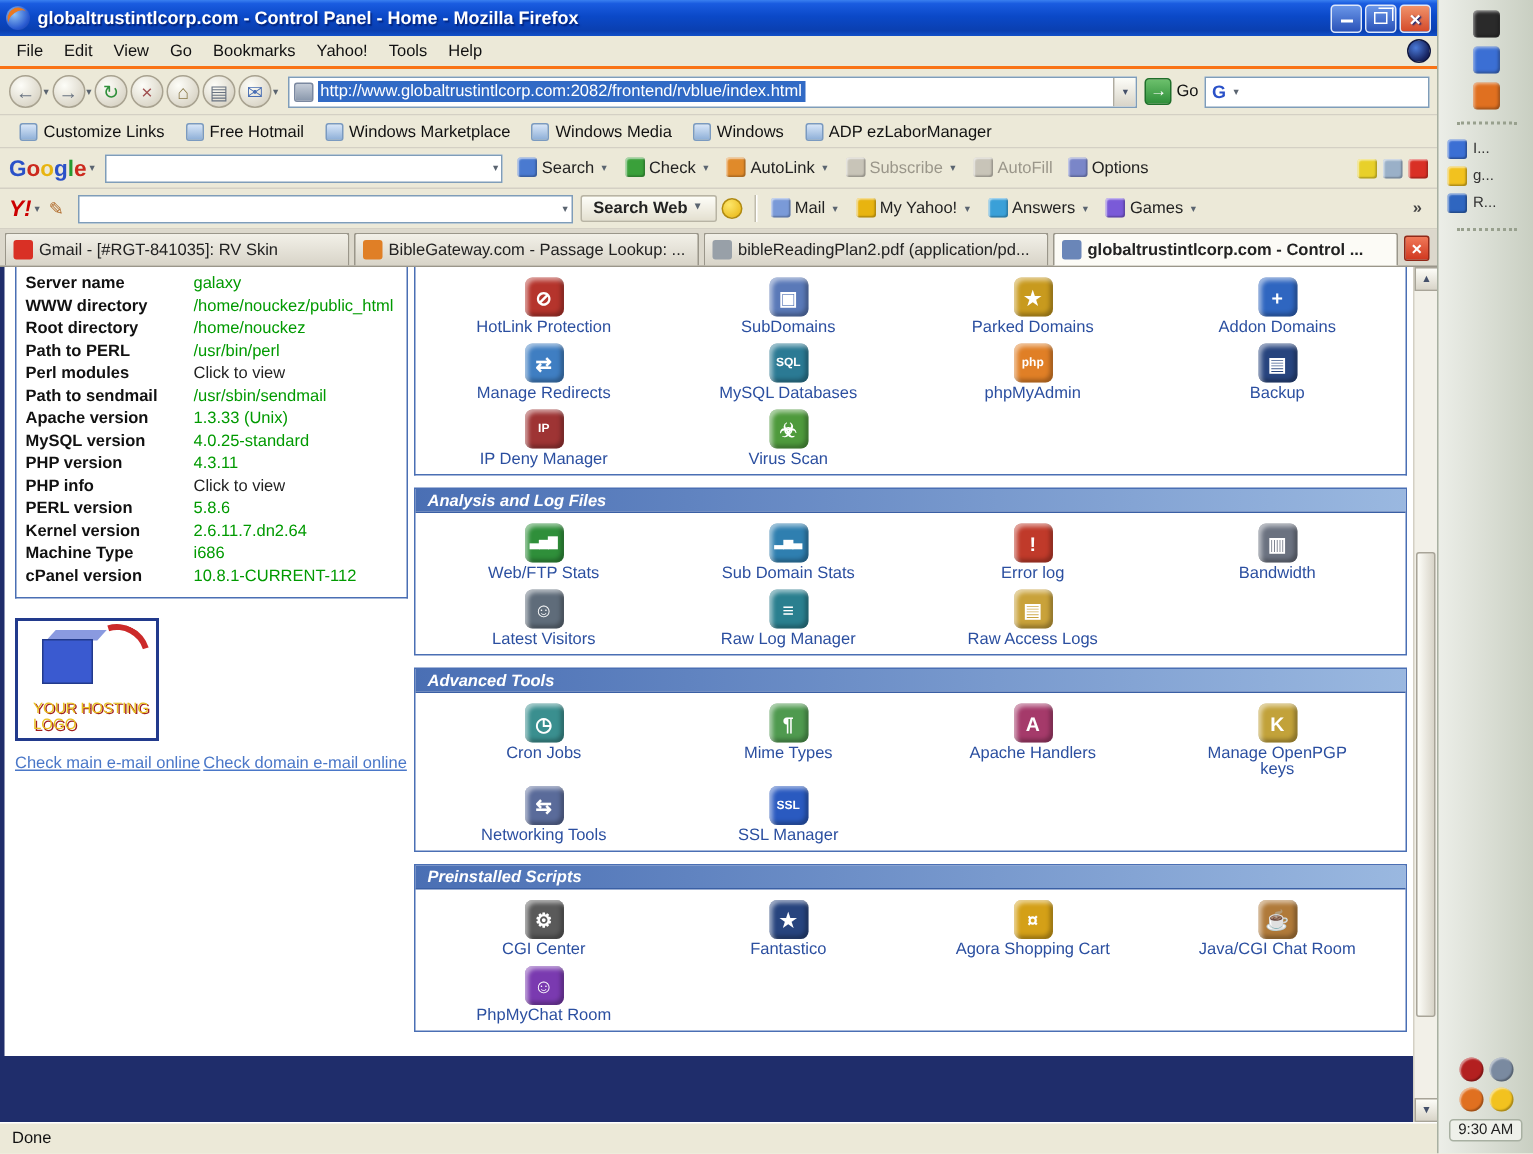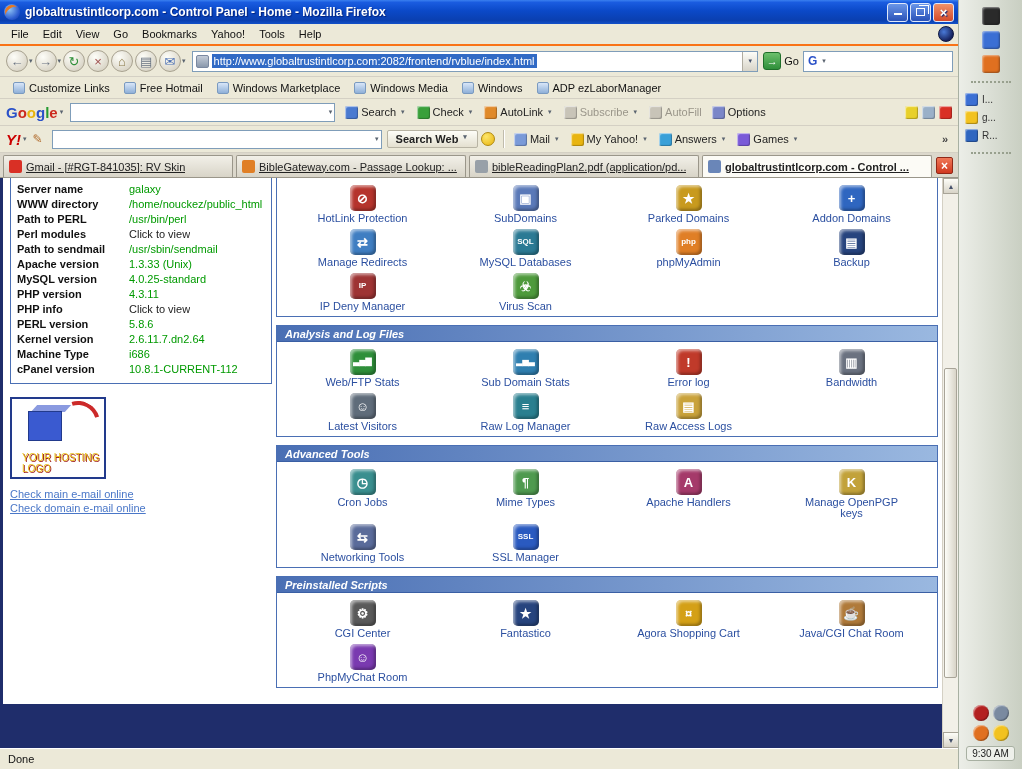--- a/index.html
+++ b/index.html
@@ -105,21 +105,21 @@
   
   .tabbar { height:25px; flex:none; display:flex; align-items:flex-end; gap:2px;
     background:#dcd8cc; padding:2px 3px 0; border-bottom:1px solid #9a968a; }
   #tabs { display:flex; flex:1; gap:3px; height:22px; }
   .tab { flex:1; max-width:235px; display:flex; align-items:center; gap:4px; padding:0 5px;
     border:1px solid #9a968a; border-bottom:none; border-radius:2px 2px 0 0;
     background:linear-gradient(#f2f0e8,#d8d4c8); font-size:11px; color:#222;
     overflow:hidden; white-space:nowrap; }
   .tab.active { background:#fcfbf6; font-weight:bold; }
   .tab-icon { width:13px; height:13px; border-radius:2px; flex:none; }
-  .tab-label { overflow:hidden; text-overflow:ellipsis;text-decoration:underline; }
+  .tab-label { overflow:hidden; text-overflow:ellipsis; }
   .tab-close { width:17px; height:17px; margin:0 2px 3px; flex:none;
     background:linear-gradient(#f07858,#d03820); border:1px solid #902818; border-radius:2px;
     color:#fff; font-weight:bold; font-size:12px; display:grid; place-items:center; }
 
   
   .content { position:relative; flex:1; background:#fff; overflow:hidden; }
   .page-left-band { position:absolute; left:0; top:0; bottom:0; width:3px; background:#1f2d6b; }
   .left-col { position:absolute; left:10px; top:0; width:262px; }
   .server-box { border:1px solid #4a6fb4; border-top:none; padding:4px 6px 6px; background:#fff; }
   .si-row { display:flex; font-size:11px; line-height:15px; }
@@ -127,21 +127,21 @@
   .si-value { color:#009a00; font-weight:normal; white-space:nowrap; overflow:hidden; }
   .si-value.si-link { color:#222; font-weight:normal; cursor:pointer; }
   .logo-box { position:relative; width:96px; height:82px; margin:13px 0 9px;
     border:2px solid #223a8c; background:#fff; overflow:hidden; }
   .cube { position:absolute; left:16px; top:12px; width:34px; height:30px; background:#3a5ad0; border:1px solid #223a8c; }
   .cube-top { position:absolute; left:22px; top:6px; width:34px; height:7px; background:#8a9ae0; transform:skewX(-42deg); }
   .swoosh { position:absolute; right:4px; top:2px; width:44px; height:44px; border:4px solid transparent;
     border-top-color:#cc2a2a; border-radius:50%; transform:rotate(28deg); }
   .logo-text { position:absolute; left:10px; bottom:3px; right:2px; font-size:10px; font-weight:normal;
     line-height:11px; color:#e8c020; text-shadow:1px 1px 0 #a02020; }
-  #email-links { display:flex; flex-direction:column; gap:2px; }
+  #email-links { display:flex; flex-direction:row; gap:2px; }
   .email-link { color:#4a77c8; font-size:11px; text-decoration:underline; cursor:pointer; }
 
   .main-panel { position:absolute; left:276px; top:0; width:662px; }
   .section { border:1px solid #4a6fb4; margin-bottom:8px; background:#fff; }
   .section.headless { border-top:none; }
   .section-header { height:16px; line-height:16px; padding-left:8px; font-size:11px; font-weight:bold;
     font-style:italic; color:#fff; background:linear-gradient(90deg,#4a6fb4,#9ab8e0); border-bottom:1px solid #3a5fa4; }
   .grid { display:grid; grid-template-columns:repeat(4,1fr); padding:4px 4px 2px; }
   .grid-item { display:flex; flex-direction:column; align-items:center; padding:3px 4px 2px; cursor:pointer; }
   .app-icon { width:26px; height:26px; border-radius:5px; display:grid; place-items:center; margin-bottom:2px;
@@ -373,20 +373,24 @@
 
       <div class="left-col">
         <div class="server-box" id="server-info">
             <div class="si-row">
               <span class="si-label">Server name</span>
               <span class="si-value">galaxy</span>
             </div>
             <div class="si-row">
               <span class="si-label">WWW directory</span>
               <span class="si-value">/home/nouckez/public_html</span>
+            </div>
+            <div class="si-row">
+              <span class="si-label">Root directory</span>
+              <span class="si-value">/home/nouckez</span>
             </div>
             <div class="si-row">
               <span class="si-label">Path to PERL</span>
               <span class="si-value">/usr/bin/perl</span>
             </div>
             <div class="si-row">
               <span class="si-label">Perl modules</span>
               <span class="si-value si-link">Click to view</span>
             </div>
             <div class="si-row">

